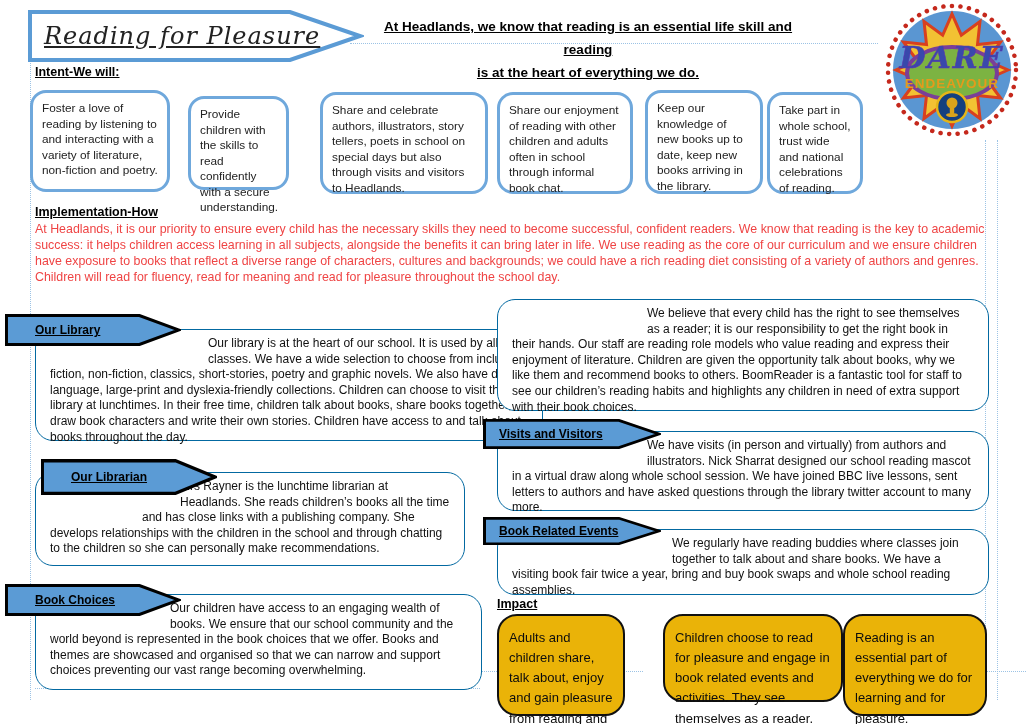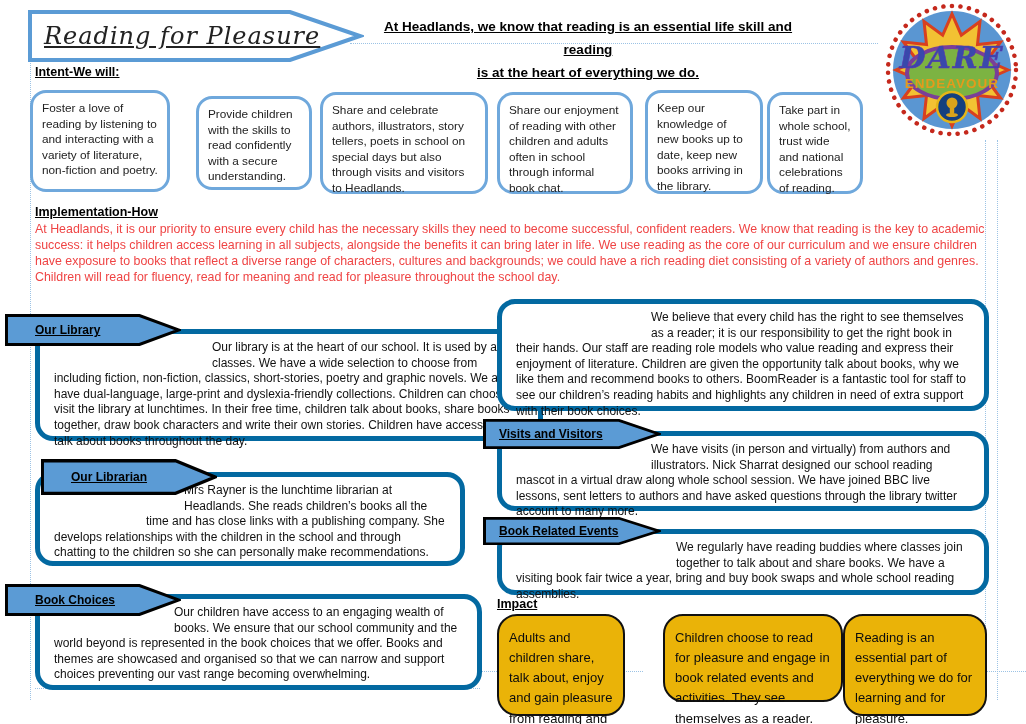--- a/index.html
+++ b/index.html
@@ -43,21 +43,21 @@
   .arrow-header{position:absolute;z-index:3;}
   .arrow-header svg{position:absolute;inset:0;width:100%;height:100%;}
   .arrow-header .label{
     position:absolute;top:0;height:100%;display:flex;align-items:center;
     font-weight:bold;font-size:12px;color:#000;text-decoration:underline;white-space:nowrap;
   }
   .arrow-header.left-col .label{left:30px;}
   .arrow-header.right-col .label{left:16px;}
 
   .section-box{
-    position:absolute;background:#fff;border:5px solid #0369a1;border-radius:18px;
+    position:absolute;background:#fff;border:1px solid #0369a1;border-radius:18px;
     padding:6px 14px;font-size:12px;line-height:1.3;color:#111;box-sizing:border-box;z-index:2;
   }
   .spacer{float:left;clear:left;}
 
   .impact-box{
     position:absolute;background:#eab308;border:2.5px solid #111;border-radius:20px;
     padding:12px 10px;font-size:13px;line-height:1.55;color:#0d0d0d;box-sizing:border-box;
   }
 </style>
 </head>
@@ -97,21 +97,21 @@
       <text x="70" y="88" text-anchor="middle" font-family="Liberation Sans, sans-serif" font-weight="bold" font-size="13.5" fill="#e59a1c" letter-spacing="1">ENDEAVOUR</text>
       <circle cx="70" cy="107" r="15" fill="#14407e" stroke="#e5b517" stroke-width="2.5"></circle>
       <circle cx="70" cy="103" r="5.5" fill="#d9a31b"></circle>
       <rect x="67.8" y="107" width="4.4" height="7" rx="1.5" fill="#d9a31b"></rect>
       <ellipse cx="70" cy="115" rx="6" ry="2" fill="#d9a31b"></ellipse>
     </svg>
   </div>
 
   <div class="mini-heading" style="left:35px;top:65px;">Intent-We will:</div>
   <div class="intent-box" style="left:30px;top:90px;width:140px;height:102px;">Foster a love of reading by listening to and interacting with a variety of literature, non-fiction and poetry.</div>
-  <div class="intent-box" style="left:188px;top:96px;width:116px;height:94px;margin-left:8px;">Provide children with the skills to read confidently with a secure understanding.</div>
+  <div class="intent-box" style="left:188px;top:96px;width:101px;height:94px;">Provide children with the skills to read confidently with a secure understanding.</div>
   <div class="intent-box" style="left:320px;top:92px;width:168px;height:102px;">Share and celebrate authors, illustrators, story tellers, poets in school on special days but also through visits and visitors to Headlands.</div>
   <div class="intent-box" style="left:497px;top:92px;width:136px;height:102px;">Share our enjoyment of reading with other children and adults often in school through informal book chat.</div>
   <div class="intent-box" style="left:767px;top:92px;width:96px;height:102px;">Take part in whole school, trust wide and national celebrations of reading.</div>
   <div class="intent-box" style="left:645px;top:90px;width:118px;height:104px;">Keep our knowledge of new books up to date, keep new books arriving in the library.</div>
 
   <div class="mini-heading" style="left:35px;top:205px;">Implementation-How</div>
   <div class="para">At Headlands, it is our priority to ensure every child has the necessary skills they need to become successful, confident readers. We know that reading is the key to academic success: it helps children access learning in all subjects, alongside the benefits it can bring later in life. We use reading as the core of our curriculum and we ensure children have exposure to books that reflect a diverse range of characters, cultures and backgrounds; we could have a rich reading diet consisting of a variety of authors and genres. Children will read for fluency, read for meaning and read for pleasure throughout the school day.</div>
 
   <div class="arrow-header left-col" style="left:5px;top:314px;width:176px;height:32px;">
     <svg viewBox="0 0 178 32" preserveAspectRatio="none">

